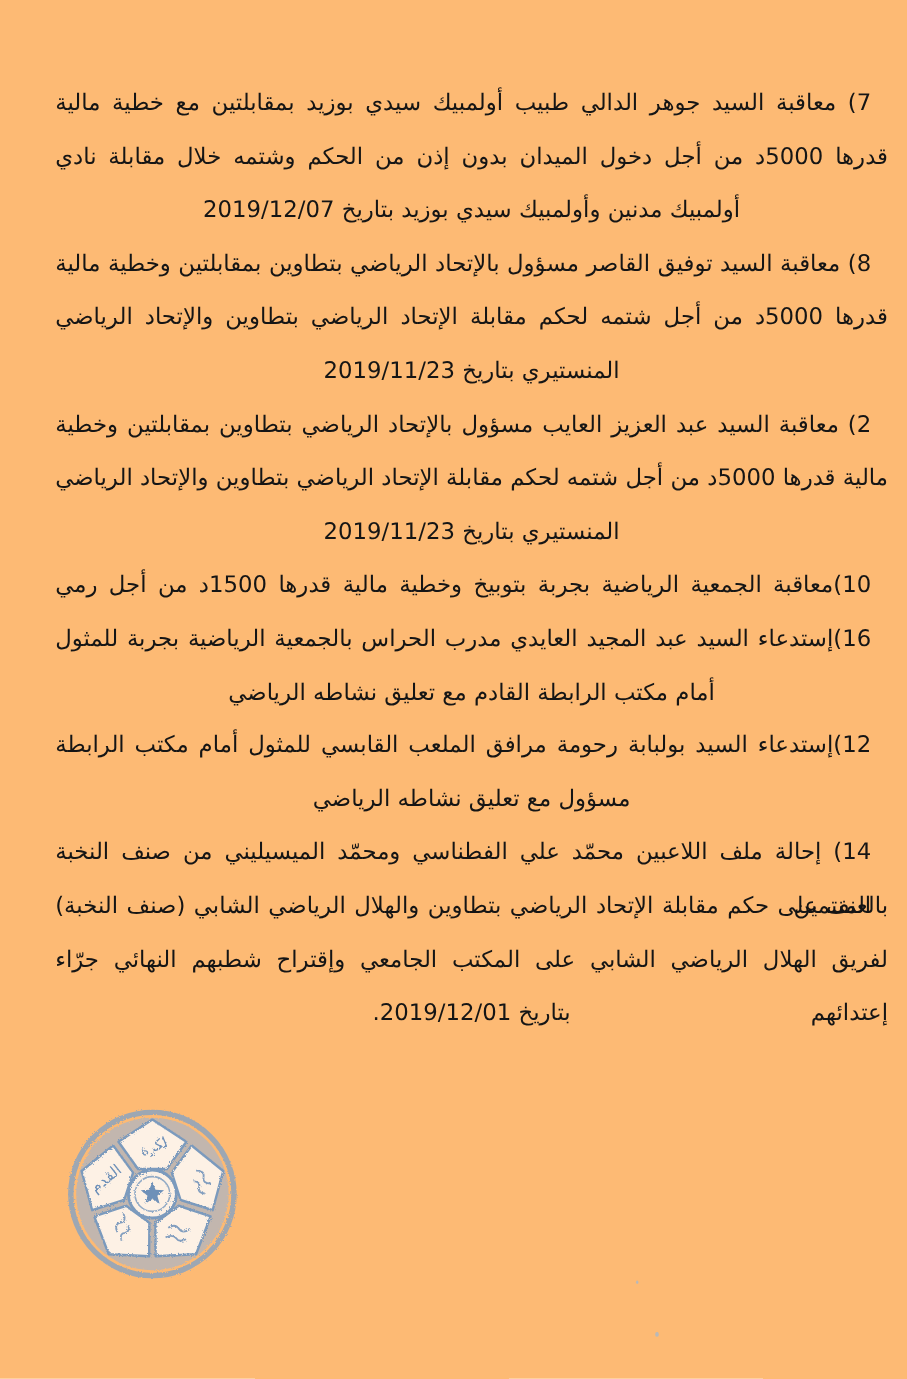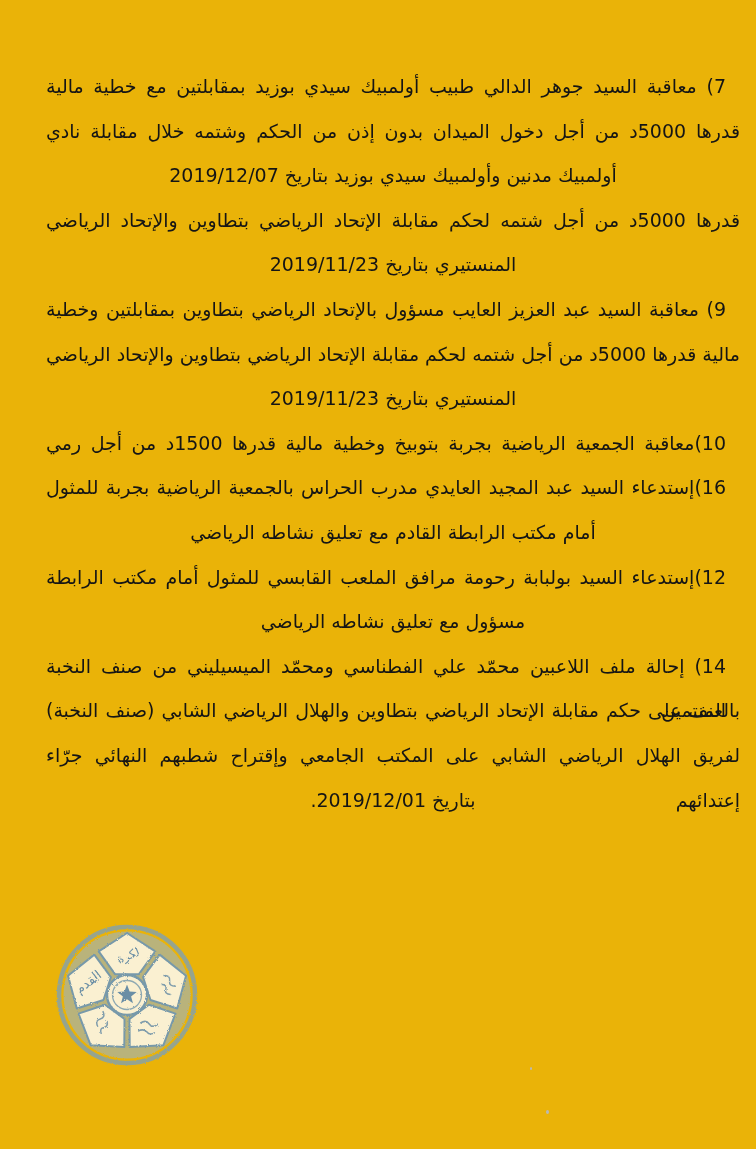--- a/index.html
+++ b/index.html
@@ -10,21 +10,21 @@
     width: 756px;
     height: 1149px;
     background: #fefefe;
     font-family: "DejaVu Sans", sans-serif;
     overflow: hidden;
   }
   .page {
     position: relative;
     width: 756px;
     height: 1149px;
-    background: #eab308;
+    background: #fdba74;
   }
   .text-block {
     position: absolute;
     top: 64px;
     right: 16px;
     width: 694px;
     direction: rtl;
     color: #151515;
   }
   .doc-line {
@@ -61,23 +61,24 @@
 </style>
 </head>
 <body>
 
 <div class="page">
 
   <div class="text-block" dir="rtl" lang="ar">
       <div class="doc-line full first" dir="rtl">7) معاقبة السيد جوهر الدالي طبيب أولمبيك سيدي بوزيد بمقابلتين مع خطية مالية</div>
       <div class="doc-line full" dir="rtl">قدرها 5000د من أجل دخول الميدان بدون إذن من الحكم وشتمه خلال مقابلة نادي</div>
       <div class="doc-line last" dir="rtl">أولمبيك مدنين وأولمبيك سيدي بوزيد بتاريخ 2019/12/07</div>
+      <div class="doc-line full first" dir="rtl">8) معاقبة السيد توفيق القاصر مسؤول بالإتحاد الرياضي بتطاوين بمقابلتين وخطية مالية</div>
       <div class="doc-line full" dir="rtl">قدرها 5000د من أجل شتمه لحكم مقابلة الإتحاد الرياضي بتطاوين والإتحاد الرياضي</div>
       <div class="doc-line last" dir="rtl">المنستيري بتاريخ 2019/11/23</div>
-      <div class="doc-line full first" dir="rtl">9) معاقبة السيد عبد العزيز العايب مسؤول بالإتحاد الرياضي بتطاوين بمقابلتين وخطية</div>
+      <div class="doc-line full first" dir="rtl">2) معاقبة السيد عبد العزيز العايب مسؤول بالإتحاد الرياضي بتطاوين بمقابلتين وخطية</div>
       <div class="doc-line full" dir="rtl">مالية قدرها 5000د من أجل شتمه لحكم مقابلة الإتحاد الرياضي بتطاوين والإتحاد الرياضي</div>
       <div class="doc-line last" dir="rtl">المنستيري بتاريخ 2019/11/23</div>
       <div class="doc-line full first" dir="rtl">10)معاقبة الجمعية الرياضية بجربة بتوبيخ وخطية مالية قدرها 1500د من أجل رمي</div>
       <div class="doc-line full first" dir="rtl">16)إستدعاء السيد عبد المجيد العايدي مدرب الحراس بالجمعية الرياضية بجربة للمثول</div>
       <div class="doc-line last" dir="rtl">أمام مكتب الرابطة القادم مع تعليق نشاطه الرياضي</div>
       <div class="doc-line full first" dir="rtl">12)إستدعاء السيد بولبابة رحومة مرافق الملعب القابسي للمثول أمام مكتب الرابطة</div>
       <div class="doc-line last" dir="rtl">مسؤول مع تعليق نشاطه الرياضي</div>
       <div class="doc-line full first" dir="rtl">14) إحالة ملف اللاعبين محمّد علي الفطناسي ومحمّد الميسيليني من صنف النخبة المنتمين</div>
       <div class="doc-line full" dir="rtl">بالعنف على حكم مقابلة الإتحاد الرياضي بتطاوين والهلال الرياضي الشابي (صنف النخبة)</div>
       <div class="doc-line full" dir="rtl">لفريق الهلال الرياضي الشابي على المكتب الجامعي وإقتراح شطبهم النهائي جرّاء إعتدائهم</div>

